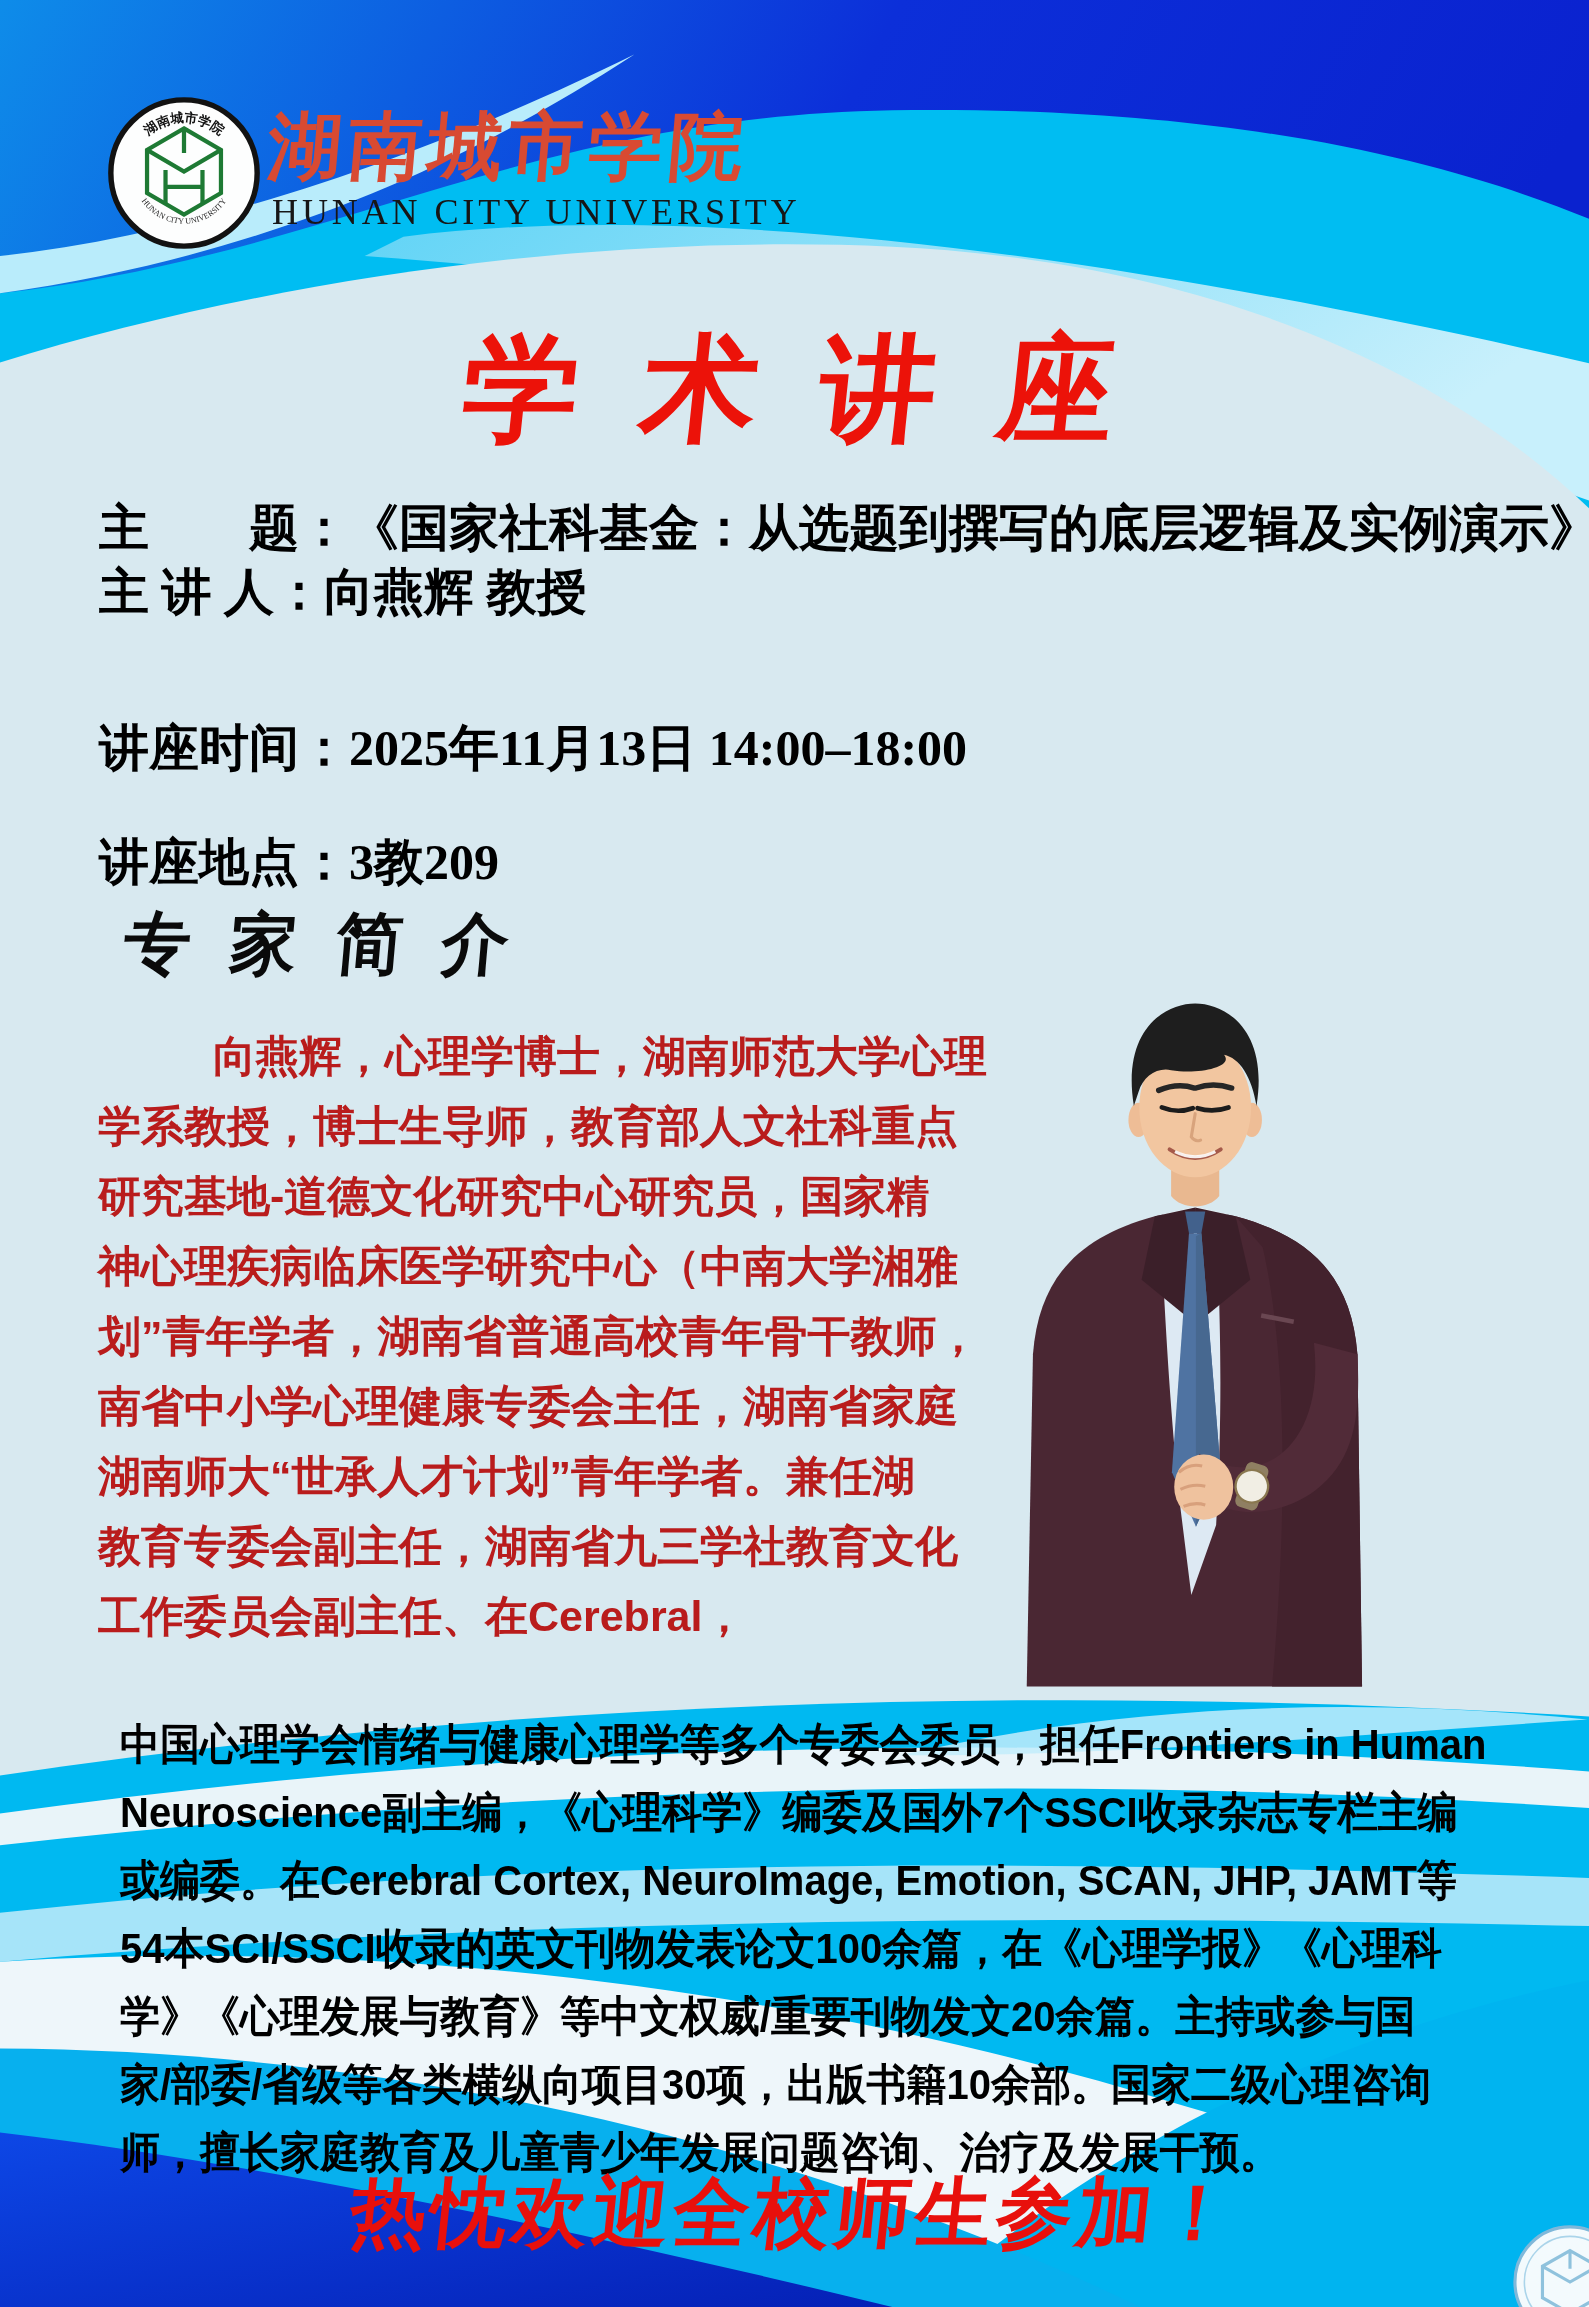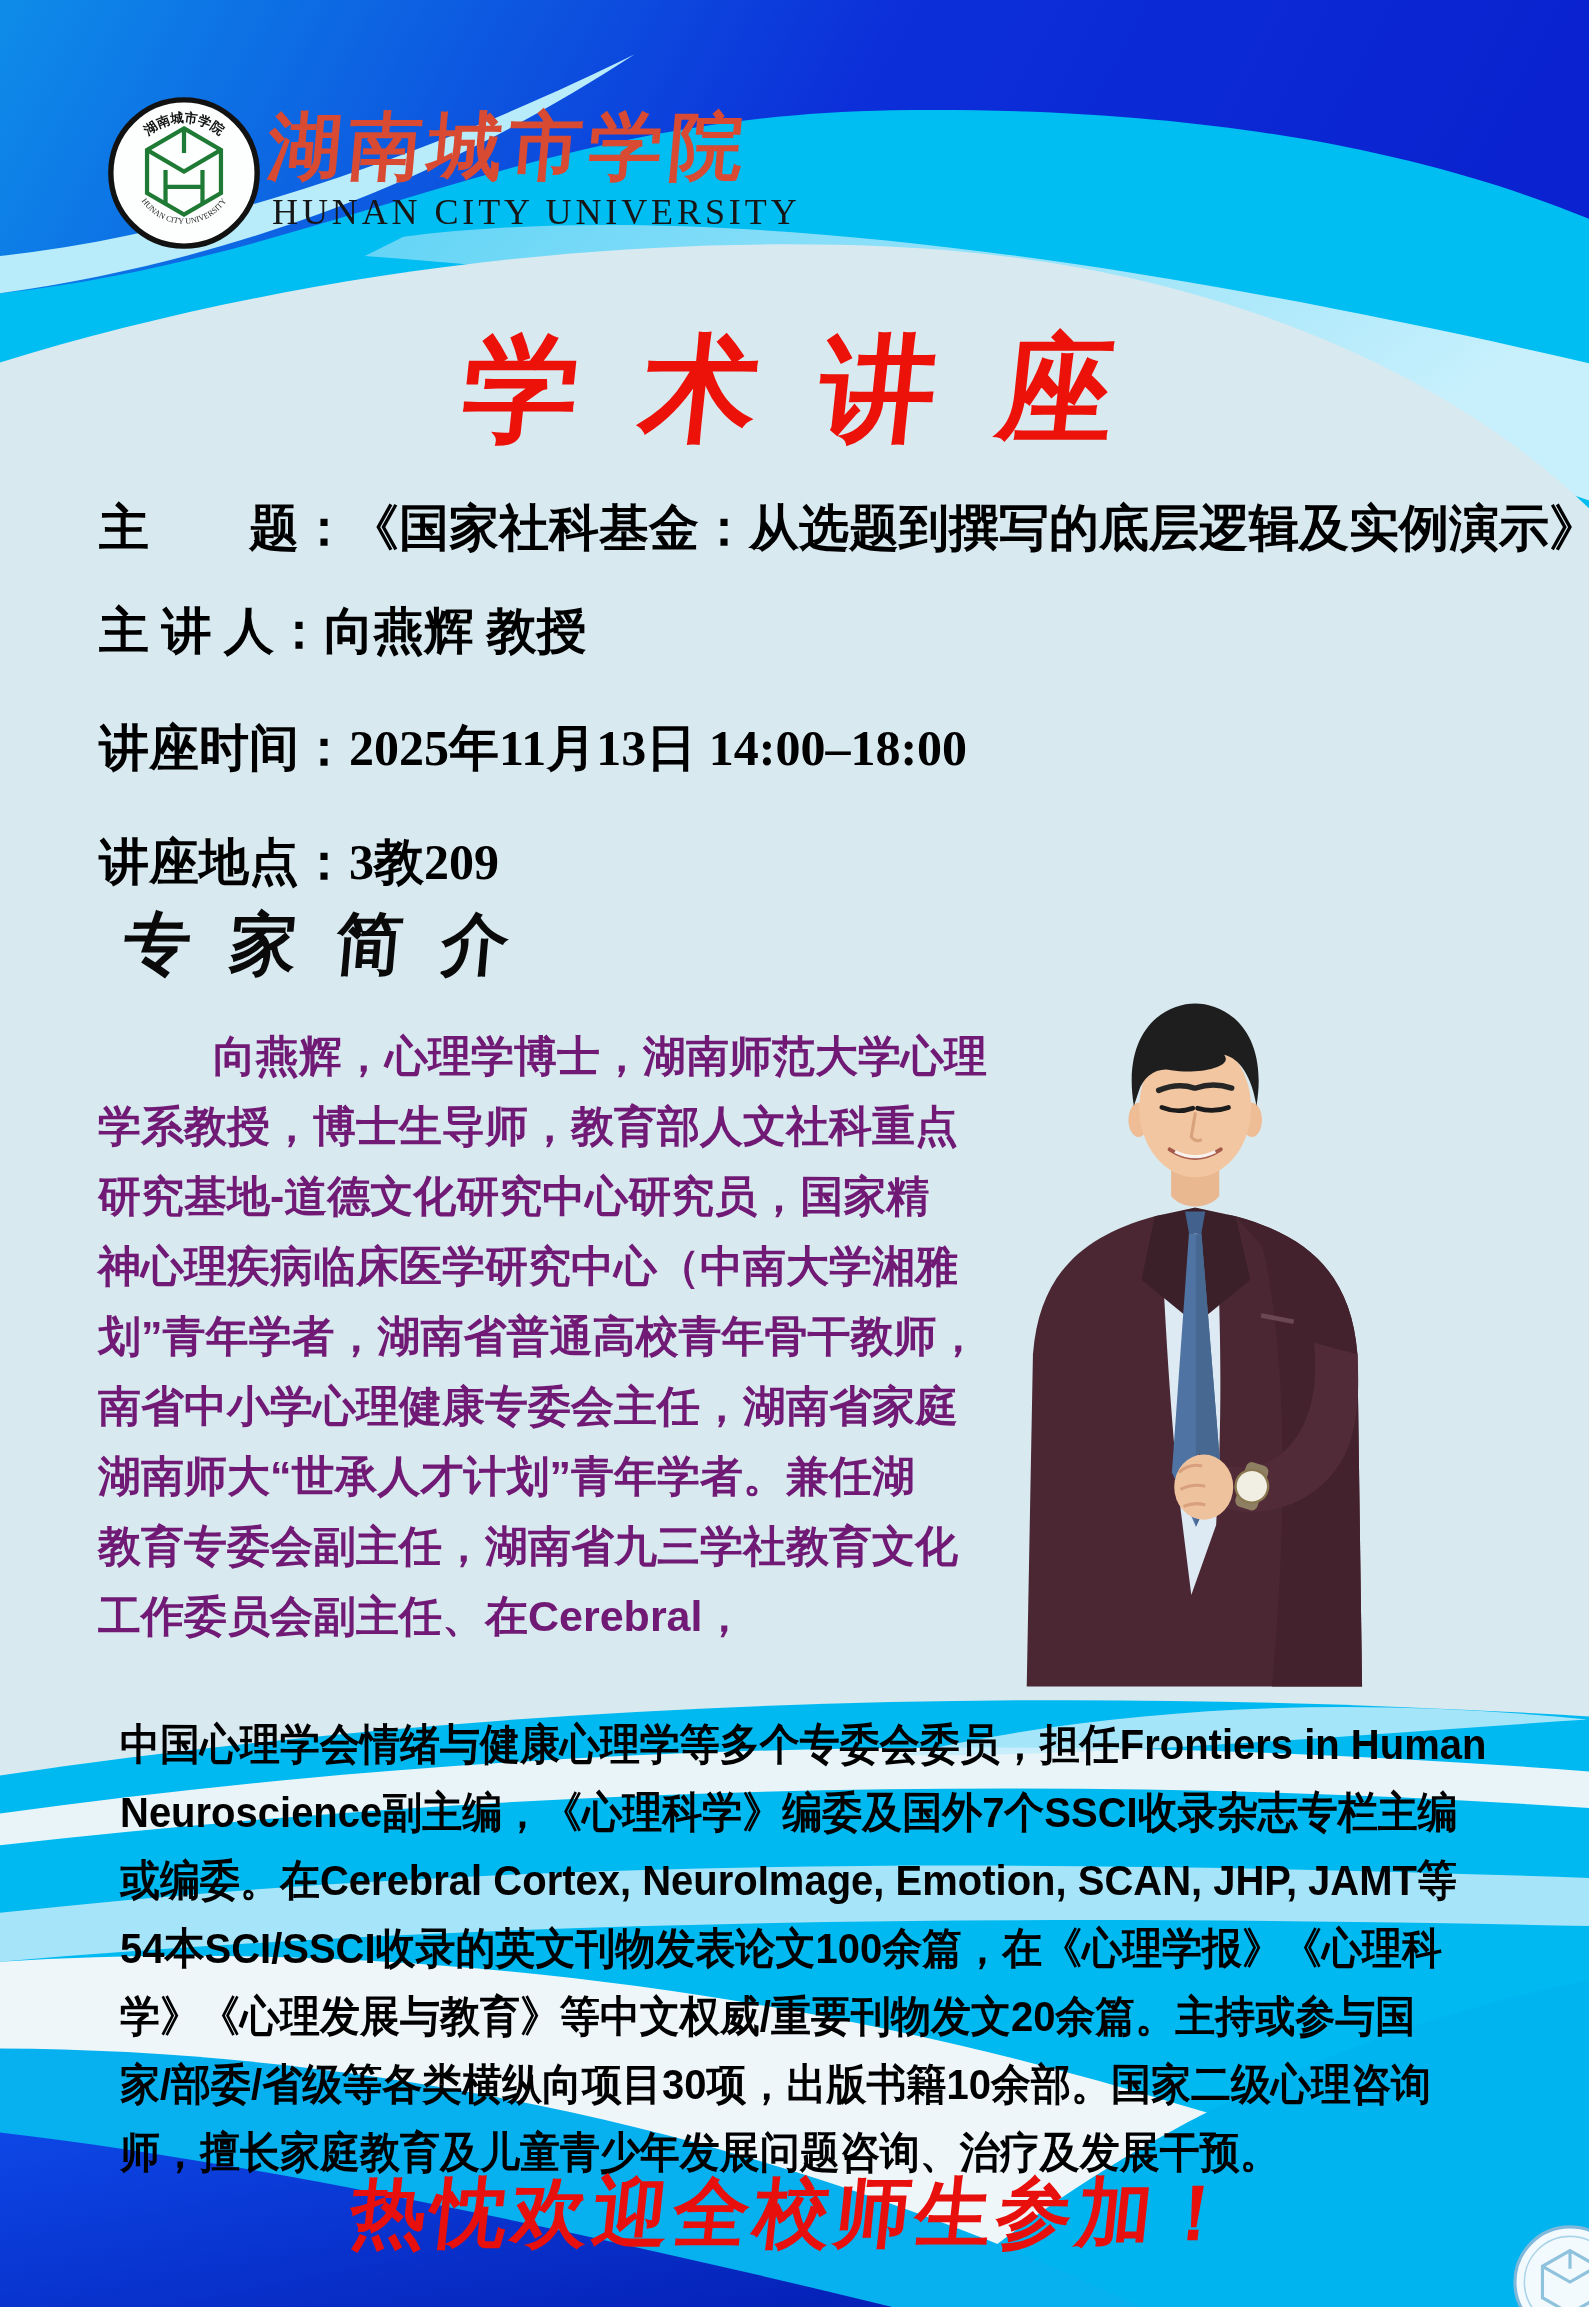--- a/index.html
+++ b/index.html
@@ -25,31 +25,31 @@
     position:absolute;left:0;top:312px;width:100%;text-align:center;
     font-family:"DejaVu Sans",sans-serif;font-weight:bold;
     font-size:116px;color:#ec1209;letter-spacing:11px;
     transform:skewX(-6deg);white-space:nowrap;
   }
   .detail-row{
     position:absolute;left:99px;white-space:nowrap;
     font-family:"Liberation Serif",serif;font-weight:bold;
     font-size:50px;color:#000;
   }
-  .r1{top:495px}.r2{top:598px}.r3{top:715px}.r4{top:829px}
+  .r1{top:495px}.r2{top:559px}.r3{top:715px}.r4{top:829px}
   .expert-heading{
     position:absolute;left:124px;top:899px;
     font-family:"DejaVu Sans",sans-serif;font-weight:bold;
     font-size:67px;color:#0a0a0a;letter-spacing:7.8px;
     transform:skewX(-5deg);white-space:nowrap;
   }
   .bio-narrow{position:absolute;left:98px;top:1021px;width:920px;}
   .bio-narrow .line{
     height:70px;line-height:70px;font-size:43px;font-weight:600;
-    color:#701a75;white-space:nowrap;
+    color:#b91c1c;white-space:nowrap;
   }
   .bio-narrow .line:first-child{text-indent:115px;}
   .bio-wide{position:absolute;left:108px;top:1710px;width:1499px;margin-left:12px;}
   .bio-wide .line{
     height:68px;line-height:68px;font-size:43px;font-weight:600;
     color:#000;white-space:nowrap;
     transform:scaleX(0.93);transform-origin:left center;
   }
   .photo{position:absolute;left:1005px;top:989px;width:392px;height:698px;}
   .welcome{

